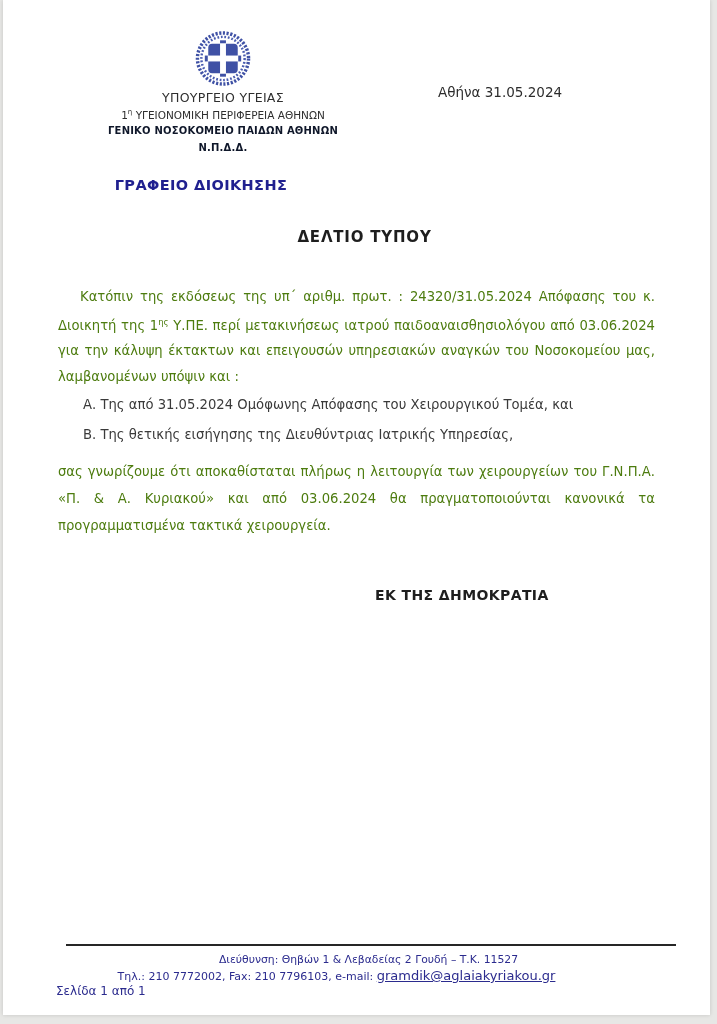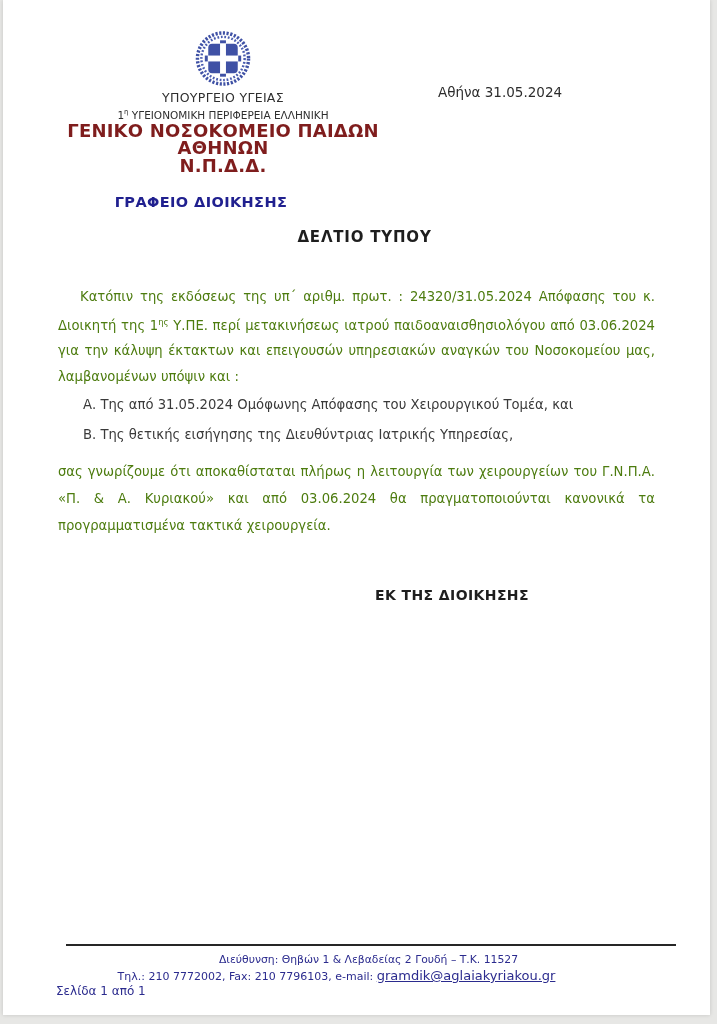--- a/index.html
+++ b/index.html
@@ -20,21 +20,21 @@
   
   .header-block {
     position:absolute; left:30px; top:30px; width:380px;
     text-align:center; color:#2e2e2e;
   }
   .emblem { display:block; margin:0 auto 3px auto; width:96px; height:57px; }
   .h-line1 { font-size:12.5px; line-height:15px; letter-spacing:0.4px; }
   .h-line2 { font-size:12.5px; line-height:15px; letter-spacing:0.3px; }
   .h-line3 { font-size:10.5px; line-height:14px; }
   .h-line3 sup { font-size:7px; }
-  .h-bold  { font-size:18px; line-height:17.5px; font-weight:bold; color:#7f1d1d; letter-spacing:0.2px; }
+  .h-bold  { font-size:10px; line-height:17.5px; font-weight:bold; color:#0f172a; letter-spacing:0.2px; }
   .office {
     margin-top:20px; font-size:14.5px; font-weight:bold;
     color:#20208f; letter-spacing:0.4px;
     transform:translateX(-22px);
   }
 
   .date-line {
     position:absolute; left:435px; top:84px;
     font-size:13.5px; color:#2c2c2c;
   }
@@ -99,39 +99,39 @@
       <circle cx="48" cy="29" r="20" fill="#ffffff"></circle>
       <rect x="33" y="14" width="30" height="30" rx="4" fill="#3f51a5"></rect>
       <rect x="45" y="12.5" width="6" height="33" fill="#ffffff"></rect>
       <rect x="31.5" y="26" width="33" height="6" fill="#ffffff"></rect>
       <rect x="45" y="10.5" width="6" height="3" fill="#3f51a5"></rect>
       <rect x="45" y="44.5" width="6" height="3" fill="#3f51a5"></rect>
       <rect x="29.5" y="26" width="3" height="6" fill="#3f51a5"></rect>
       <rect x="63.5" y="26" width="3" height="6" fill="#3f51a5"></rect>
     </svg>
     <div class="h-line2">ΥΠΟΥΡΓΕΙΟ ΥΓΕΙΑΣ</div>
-    <div class="h-line3"><span>1</span><sup>η</sup><span> ΥΓΕΙΟΝΟΜΙΚΗ ΠΕΡΙΦΕΡΕΙΑ ΕΛΛΗΝΙΚΗ</span></div>
+    <div class="h-line3"><span>1</span><sup>η</sup><span> ΥΓΕΙΟΝΟΜΙΚΗ ΠΕΡΙΦΕΡΕΙΑ ΑΘΗΝΩΝ</span></div>
     <div class="h-bold">ΓΕΝΙΚΟ ΝΟΣΟΚΟΜΕΙΟ ΠΑΙΔΩΝ ΑΘΗΝΩΝ</div>
     <div class="h-bold">Ν.Π.Δ.Δ.</div>
     <div class="office">ΓΡΑΦΕΙΟ ΔΙΟΙΚΗΣΗΣ</div>
   </div>
 
   <div class="date-line">Αθήνα 31.05.2024</div>
 
   <div class="doc-title">ΔΕΛΤΙΟ ΤΥΠΟΥ</div>
 
   <div class="para p1"><span>Κατόπιν της εκδόσεως της υπ΄ αριθμ. πρωτ. : 24320/31.05.2024  Απόφασης του κ. Διοικητή της 1</span><sup>ης</sup><span> Υ.ΠΕ. περί μετακινήσεως ιατρού παιδοαναισθησιολόγου από 03.06.2024 για την κάλυψη έκτακτων και επειγουσών υπηρεσιακών αναγκών του Νοσοκομείου μας, λαμβανομένων υπόψιν και :</span></div>
 
   <div class="list-items">
     <div class="li">Α. Της από 31.05.2024 Ομόφωνης Απόφασης του Χειρουργικού Τομέα, και</div>
     <div class="li">Β. Της θετικής εισήγησης της Διευθύντριας Ιατρικής Υπηρεσίας,</div>
   </div>
 
   <div class="para p2">σας γνωρίζουμε ότι αποκαθίσταται πλήρως η λειτουργία των χειρουργείων του  Γ.Ν.Π.Α. «Π. &amp; Α. Κυριακού» και από 03.06.2024 θα πραγματοποιούνται κανονικά τα προγραμματισμένα τακτικά χειρουργεία.</div>
 
-  <div class="signoff">ΕΚ ΤΗΣ ΔΙΟΙΚΗΣΗΣ</div>
+  <div class="signoff">ΕΚ ΤΗΣ ΔΗΜΟΚΡΑΤΙΑ</div>
 
   <div class="footer-rule"></div>
   <div class="footer-address">Διεύθυνση: Θηβών 1 &amp; Λεβαδείας 2 Γουδή – Τ.Κ. 11527</div>
   <div class="footer-contact"><span>Τηλ.: 210 7772002, Fax: 210 7796103, e-mail: </span><a class="email" href="#">gramdik@aglaiakyriakou.gr</a></div>
   <div class="page-number">Σελίδα 1 από 1</div>
 
 </div>
 
 </body></html>

